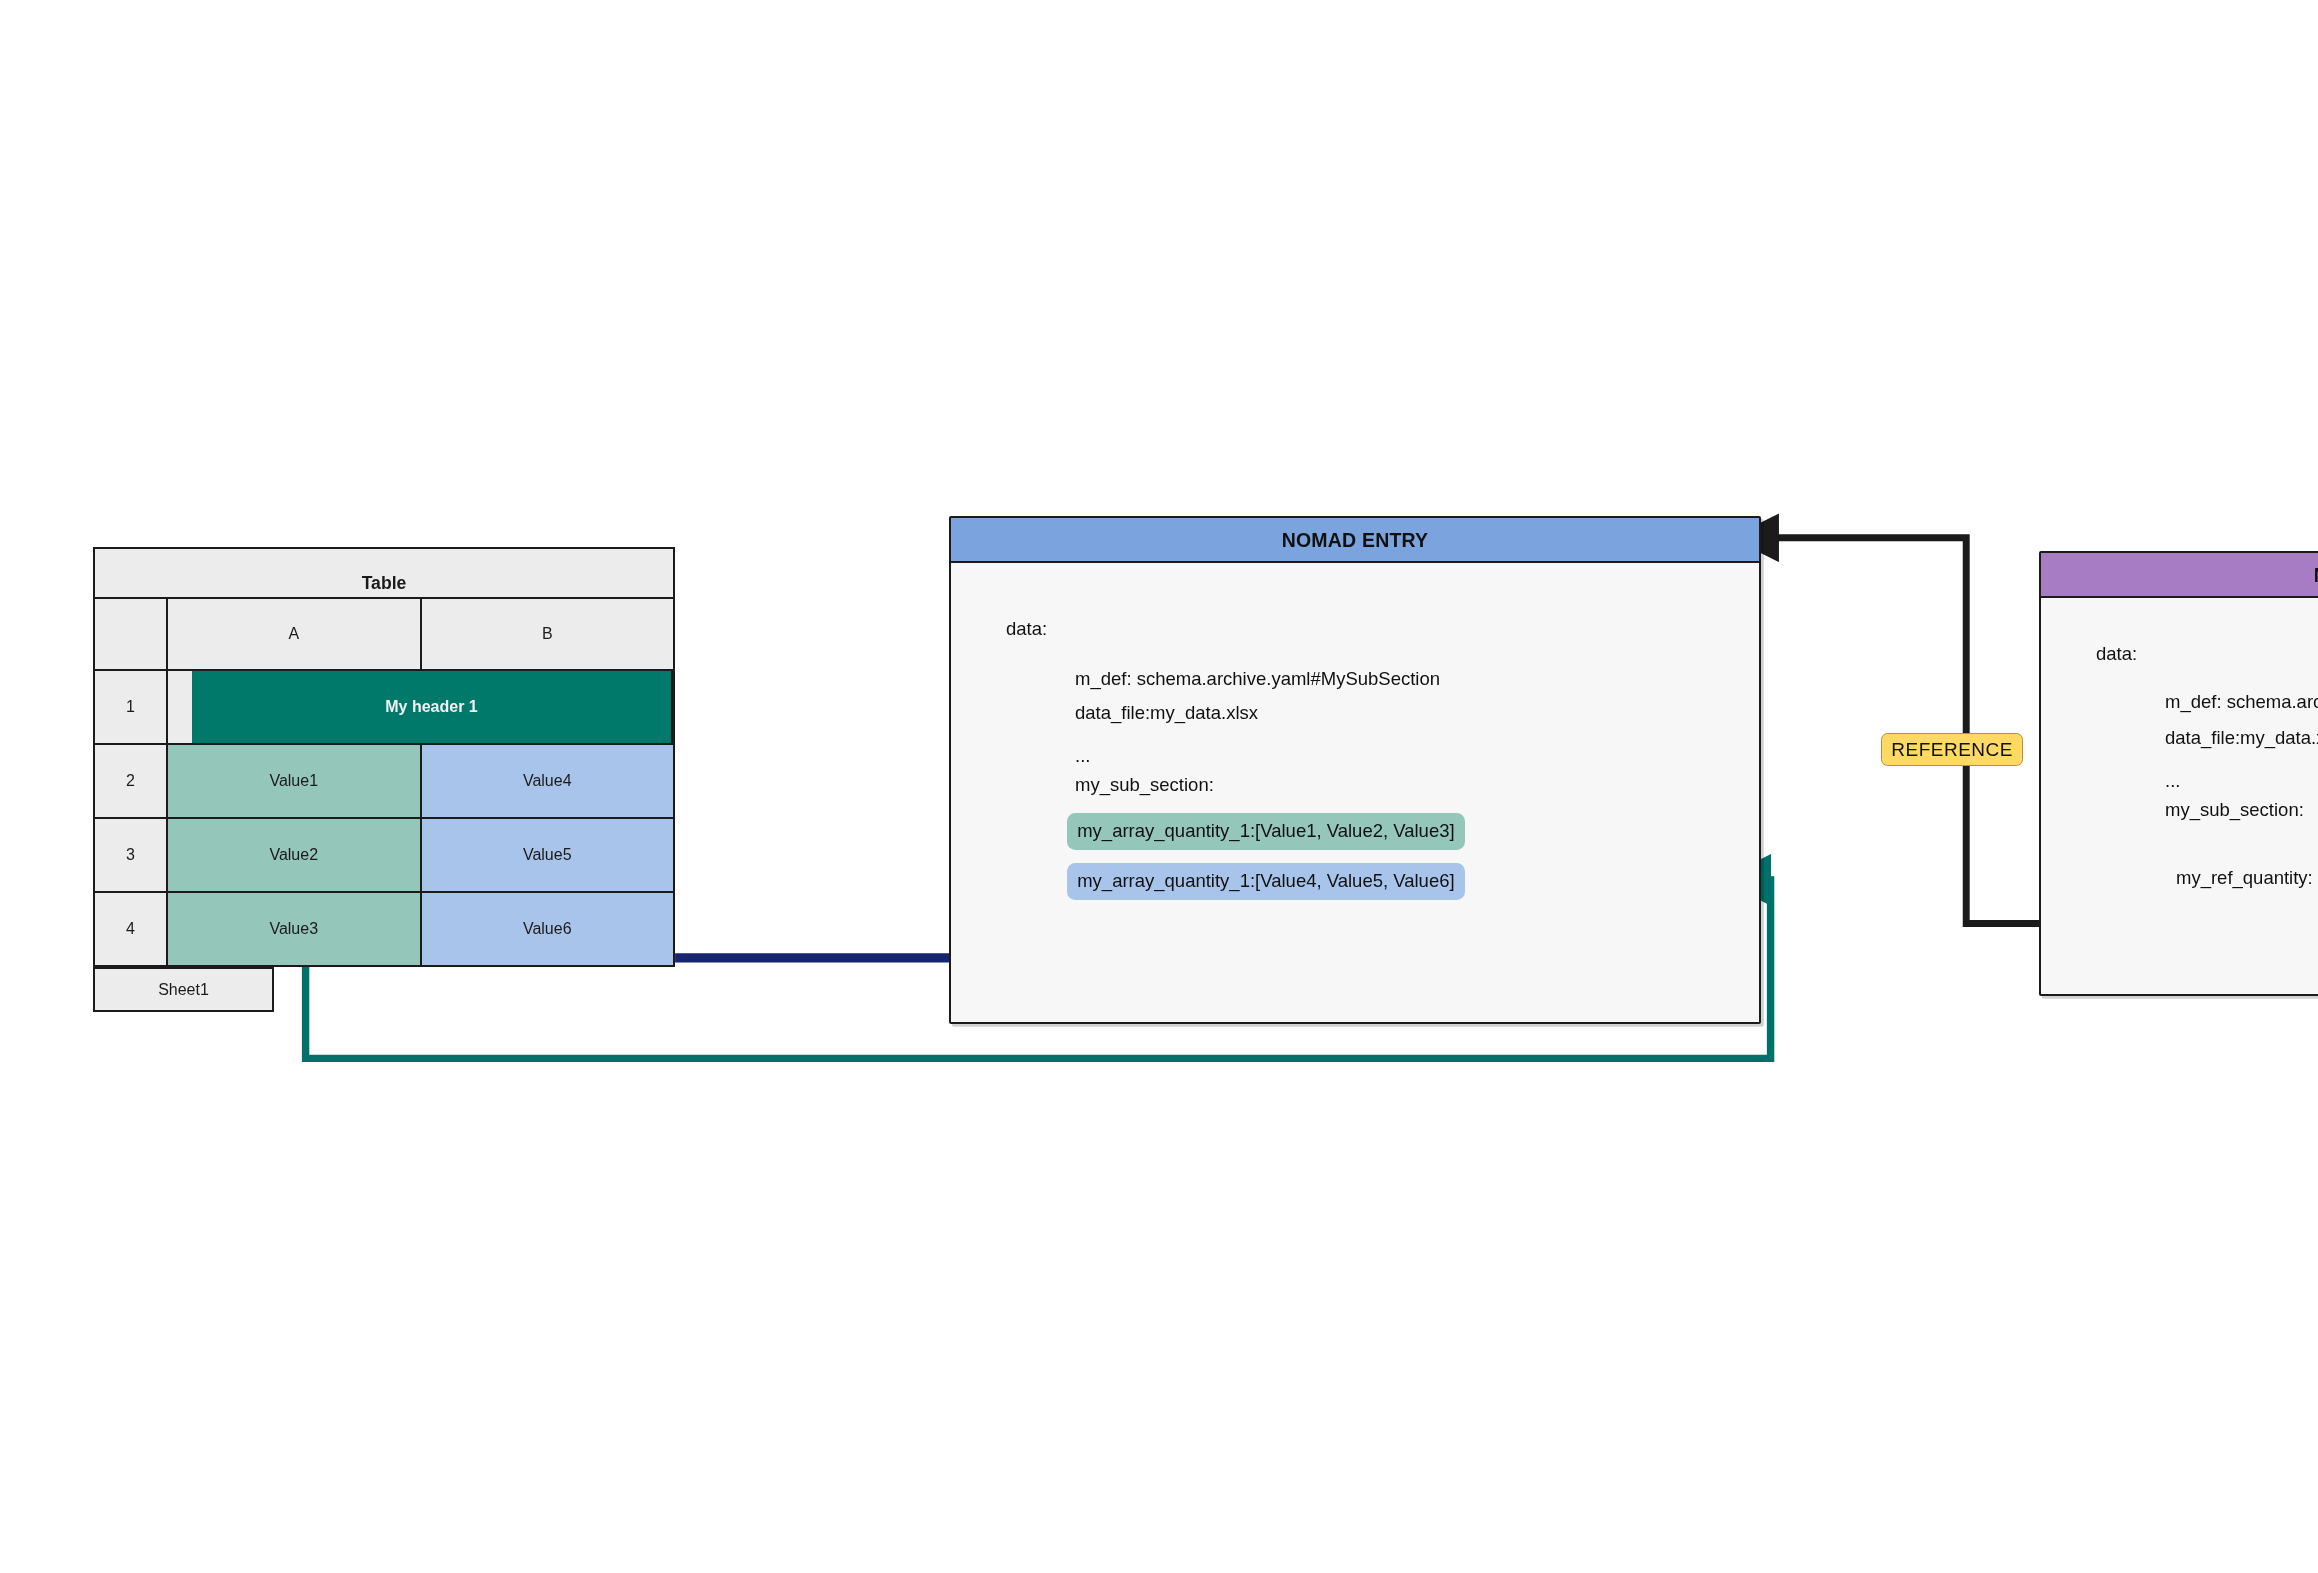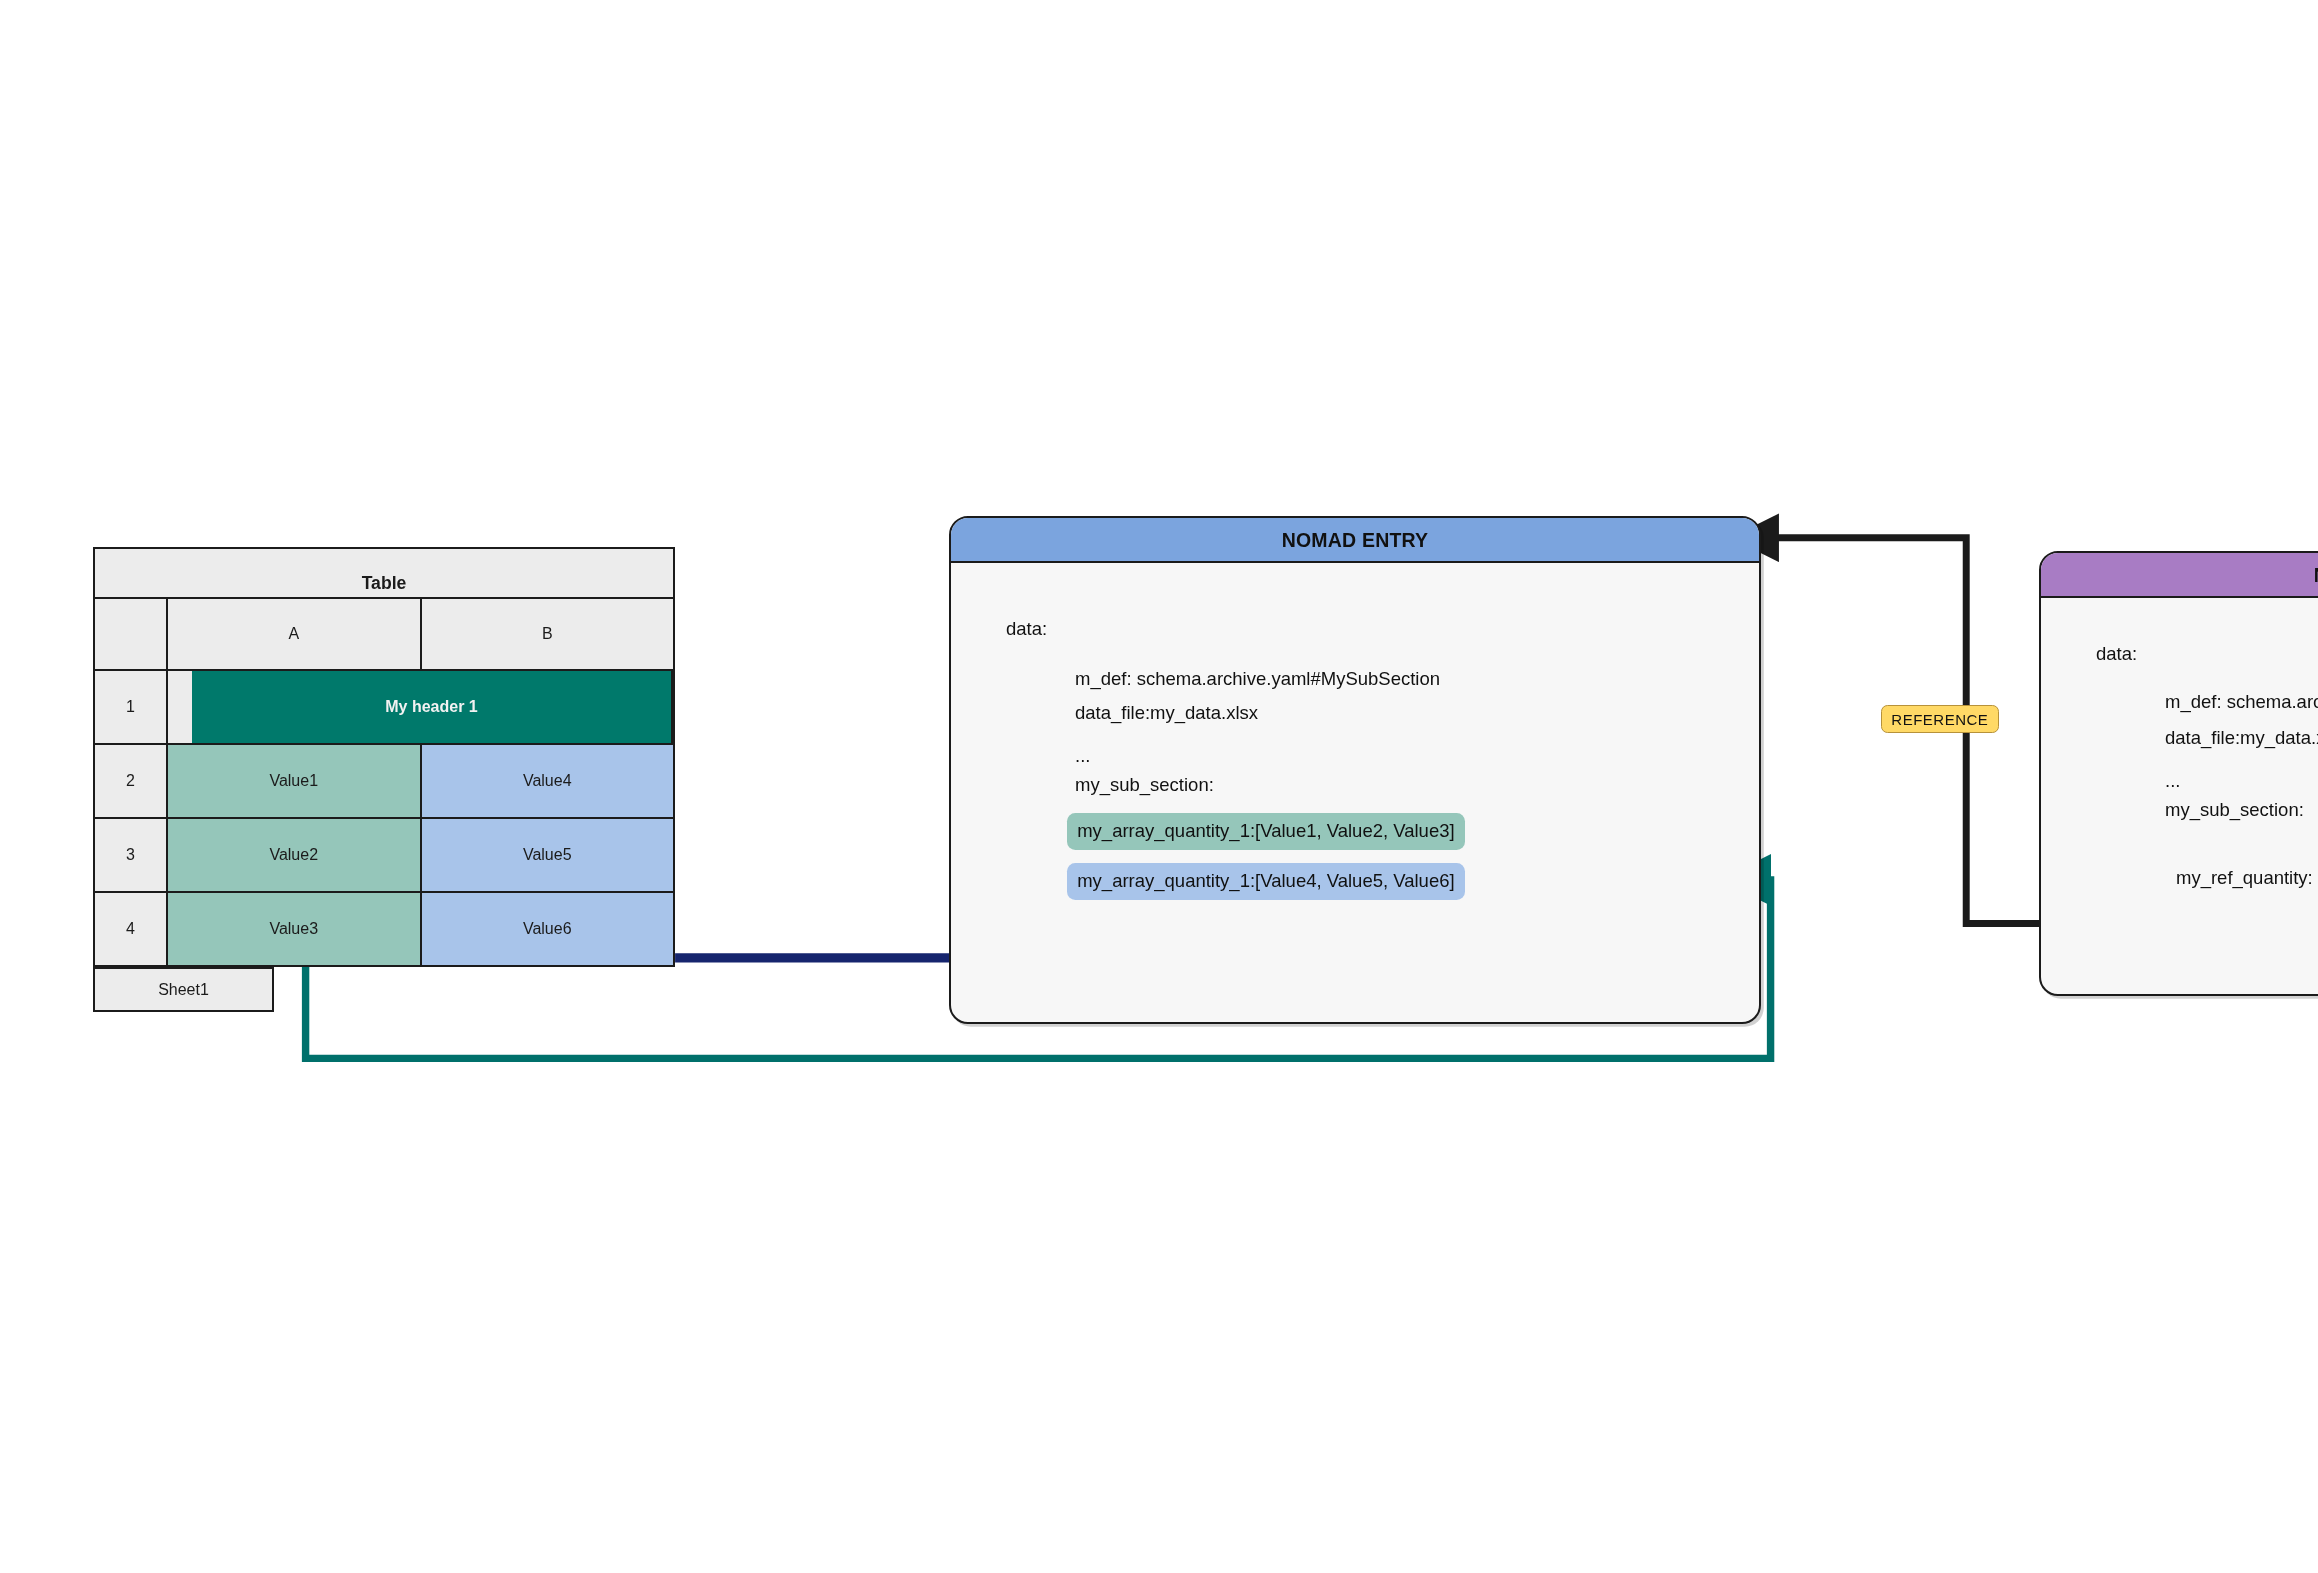--- a/index.html
+++ b/index.html
@@ -31,21 +31,21 @@
   .val-a{background:#95c6ba;}
   .val-b{background:#a8c4ea;}
 
   .sheet-tab{position:absolute;left:93px;top:967px;width:181px;height:45px;
              background:#ececec;border:2.3px solid #1b1b1b;box-sizing:border-box;
              display:flex;align-items:center;justify-content:center;
              font-size:16px;color:#1b1b1b;}
 
   
   .card{position:absolute;background:#f7f7f7;border:2.3px solid #1b1b1b;
-        border-radius:19px;box-sizing:border-box;overflow:hidden;
+        border-radius:2px;box-sizing:border-box;overflow:hidden;
         box-shadow:2.8px 2.8px 0 rgba(0,0,0,0.18);}
   .card-hdr{height:45px;line-height:45px;text-align:center;
             font-size:19.5px;font-weight:bold;letter-spacing:0.2px;color:#111;
             border-bottom:2.3px solid #1b1b1b;box-sizing:border-box;}
   .hdr-blue{background:#7ba4de;}
   .hdr-purple{background:#a87cc4;}
   .card-body{padding:16px;position:relative;height:calc(100% - 45px);}
 
   .yline{position:absolute;font-size:18.5px;color:#111;white-space:nowrap;}
   .yline.lvl0{left:55px;}
@@ -55,22 +55,22 @@
       font-size:18.5px;color:#111;white-space:nowrap;box-sizing:border-box;}
   .hl.green{background:#95c6ba;}
   .hl.blue{background:#a8c4ea;}
 
   
   #card-center{left:949px;top:516px;width:812px;height:508px;}
   #card-right{left:2039px;top:551px;width:696px;height:445px;}
 
   
   .badge{position:absolute;background:#ffd966;border:1.9px solid #b7923a;
-         border-radius:6.5px;padding:4.6px 9.3px;font-size:15px;color:#111;
-         letter-spacing:0.5px;white-space:nowrap;}
+         border-radius:6.5px;padding:4.6px 9.3px;font-size:19px;color:#111;
+         letter-spacing:0.5px;white-space:nowrap;margin-top:28px;}
   #ref-badge{left:1881px;top:705px;}
 </style>
 </head>
 <body>
 
 <div id="stage">
 
   <svg id="wires" viewBox="0 0 6033 3393" width="2798" height="1573">
     <defs>
       <marker id="ah-blue" markerWidth="7" markerHeight="7" refX="1.2" refY="3.5" orient="auto" markerUnits="strokeWidth">

